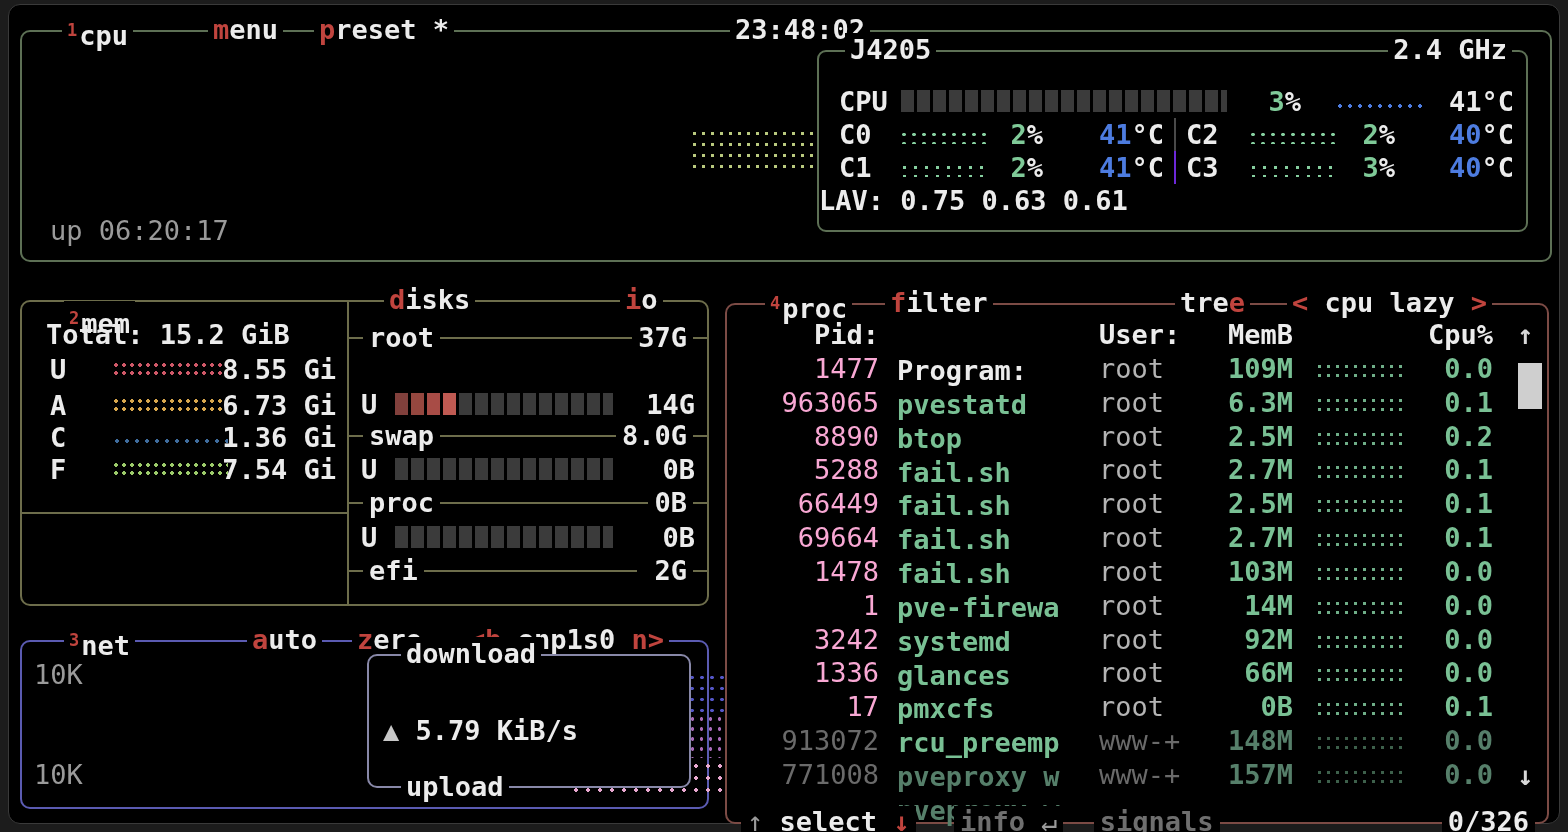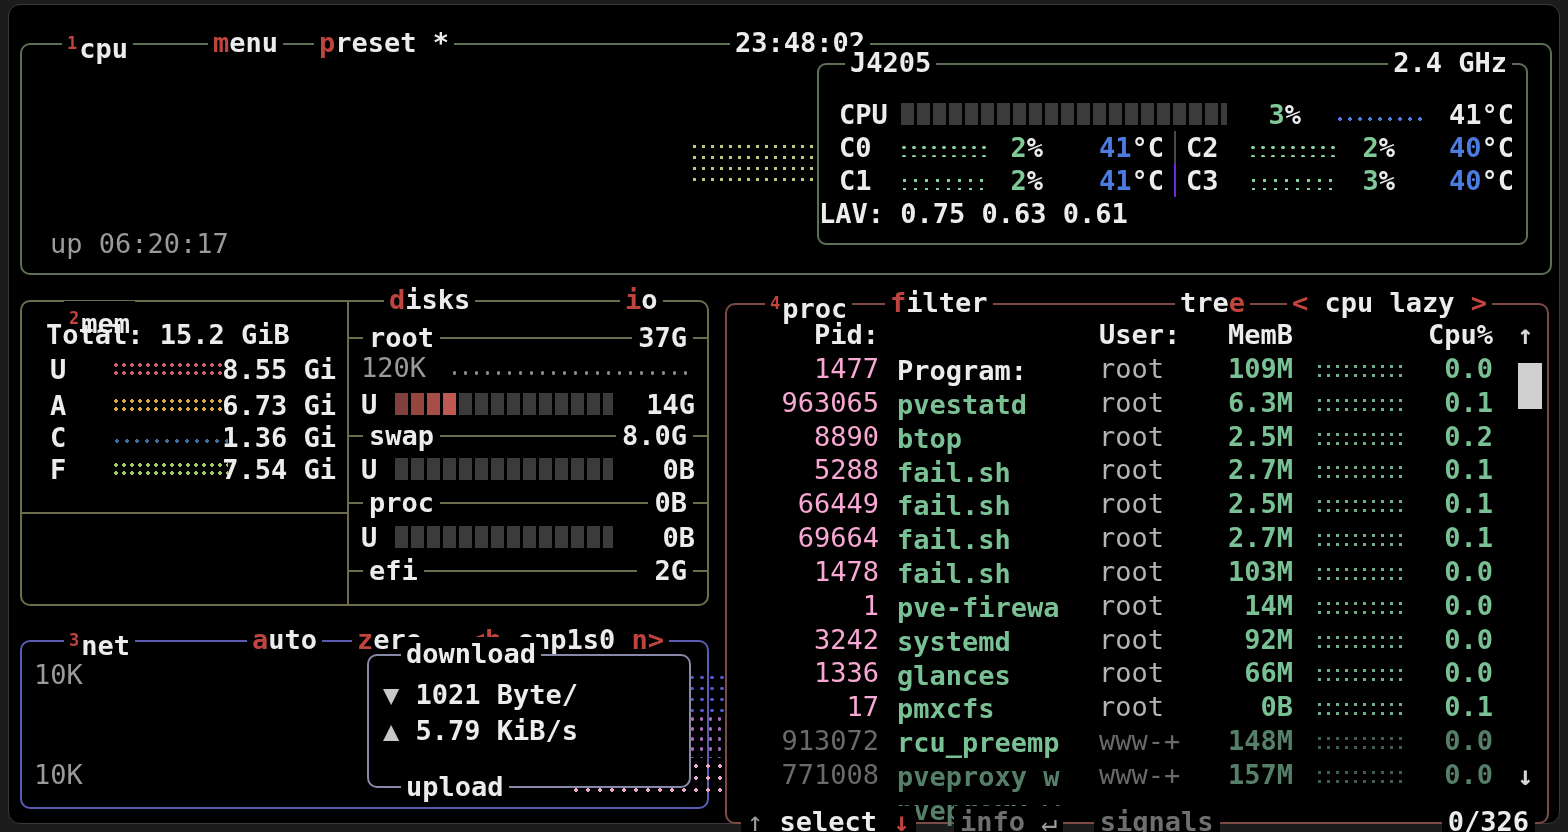--- a/index.html
+++ b/index.html
@@ -39,21 +39,21 @@
   .prow.dim .pc-prog,.prow.dim .pc-mem,.prow.dim .pc-cpu{color:#567f6a;}
   .prow.dim .pc-dots{opacity:.55;}
   .hdr{color:#ececec;font-weight:bold;}
   .corehalf{position:absolute;top:0;height:33px;}
 </style>
 </head>
 <body>
 
 <div class="screen"></div>
 
-<div class="box" style="left:20px;top:30px;width:1528px;height:228px;border-color:#5d7055;margin-top:13px;">
+<div class="box" style="left:20px;top:30px;width:1528px;height:228px;border-color:#5d7055;">
   <span class="btitle" style="left:40px;"><span class="sup">1</span><span>cpu</span></span>
   <span class="btitle" style="left:186px;"><span class="hot">m</span><span>enu</span></span>
   <span class="btitle" style="left:292px;"><span class="hot">p</span><span>reset *</span></span>
   <span class="btitle" style="left:708px;">23:48:02</span>
 
   <div class="dots" style="left:668px;top:96px;width:126px;height:40px;--c:#b9c97e;background-size:9px 11px;"></div>
 
   <span class="r gray" style="left:28px;top:182px;">up 06:20:17</span>
 
   <div class="box" style="left:795px;top:18px;width:707px;height:178px;border-color:#5d7055;border-radius:9px;">
@@ -135,24 +135,20 @@
   <div style="position:absolute;left:0;top:210px;width:325px;border-top:2px solid #6d6d4b;"></div>
 
   <div style="position:absolute;left:327px;top:0;right:0;bottom:0;">
     <div class="lineflex" style="top:19px;height:33px;">
       <span class="hline" style="width:14px;"></span>
       <span style="padding:0 6px;">root</span>
       <span class="hline grow"></span>
       <span style="padding:0 6px;">37G</span>
       <span class="hline" style="width:14px;"></span>
     </div>
-    <div class="r" style="left:0;right:0;top:49px;">
-      <span class="gray" style="position:absolute;left:12px;">120K</span>
-      <span class="dots" style="left:100px;top:18px;width:238px;height:8px;--c:#8a8a8a;background-size:11px 8px;"></span>
-    </div>
     <div class="r" style="left:0;right:0;top:86px;">
       <span style="position:absolute;left:12px;">U</span>
       <span class="meter" style="left:46px;width:218px;">
           <span class="fill" style="width:64px;"></span>
         </span>
       <span style="position:absolute;right:12px;">14G</span>
     </div>
 
     <div class="lineflex" style="top:117px;height:33px;">
       <span class="hline" style="width:14px;"></span>
@@ -198,23 +194,20 @@
 
   <span class="r gray" style="left:12px;top:16px;">10K</span>
   <span class="r gray" style="left:12px;top:116px;">10K</span>
 
   <div class="dots" style="left:545px;top:30px;width:200px;height:40px;--c:#5456c8;background-size:10px 11px;"></div>
   <div class="dots" style="left:540px;top:72px;width:210px;height:44px;--c:#a86ab8;background-size:9px 10px;"></div>
   <div class="dots" style="left:548px;top:118px;width:200px;height:36px;--c:#e8a8d0;background-size:12px 12px;"></div>
 
   <div class="box" style="left:345px;top:12px;width:320px;height:130px;border-color:#8888a8;background:#000;">
     <span class="btitle" style="left:32px;">download</span>
-    <div class="r" style="left:14px;top:22px;">
-      <span class="gray" style="color:#c8c8c8;">▼</span>&nbsp;<span>1021 Byte/</span>
-    </div>
     <div class="r" style="left:14px;top:58px;">
       <span class="gray" style="color:#c8c8c8;">▲</span>&nbsp;<span>5.79 KiB/s</span>
     </div>
     <span class="btitle" style="left:32px;top:auto;bottom:-18px;">upload</span>
   </div>
 </div>
 
 <div class="box" style="left:725px;top:303px;width:820px;height:517px;border-color:#7c4b45;">
   <span class="btitle" style="left:38px;"><span class="sup">4</span><span>proc</span></span>
   <span class="btitle" style="left:158px;"><span class="hot">f</span><span>ilter</span></span>

